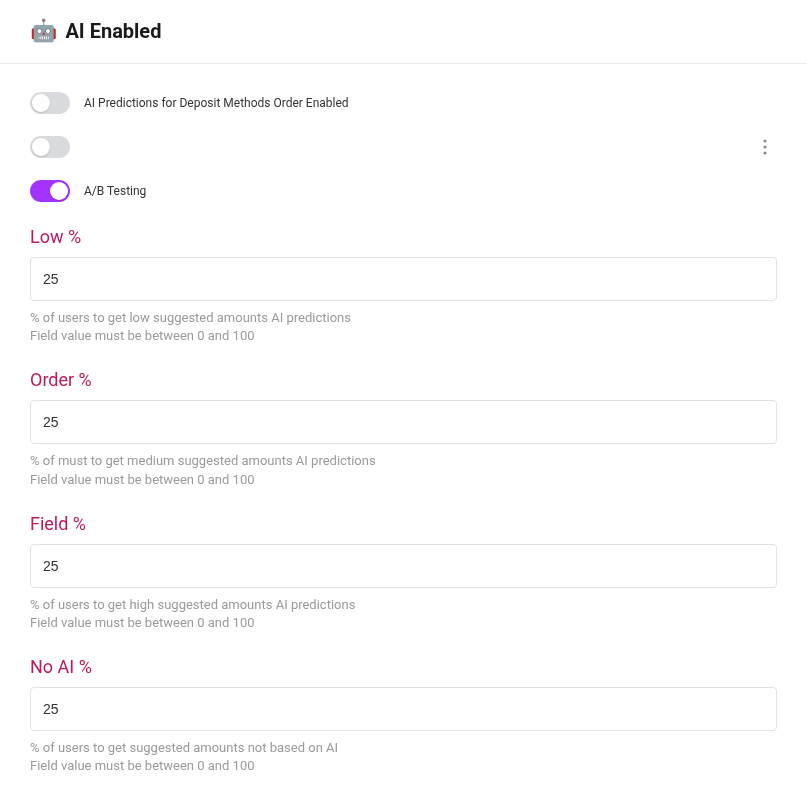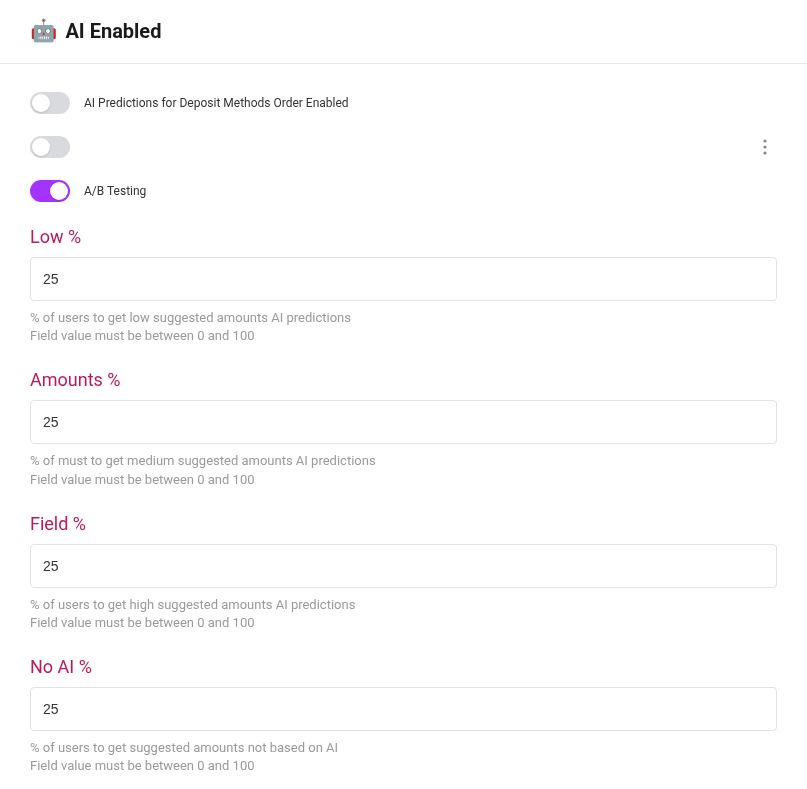--- a/index.html
+++ b/index.html
@@ -155,21 +155,21 @@
   <div class="field-group">
     <label class="field-label">Low %</label>
     <input type="text" class="field-input" value="25" style="">
     <div class="field-help">
       <div>% of users to get low suggested amounts AI predictions</div>
       <div>Field value must be between 0 and 100</div>
     </div>
   </div>
 
   <div class="field-group">
-    <label class="field-label">Amounts %</label>
+    <label class="field-label">Order %</label>
     <input type="text" class="field-input" value="25" style="">
     <div class="field-help">
       <div>% of must to get medium suggested amounts AI predictions</div>
       <div>Field value must be between 0 and 100</div>
     </div>
   </div>
 
   <div class="field-group">
     <label class="field-label">Field %</label>
     <input type="text" class="field-input" value="25" style="">

